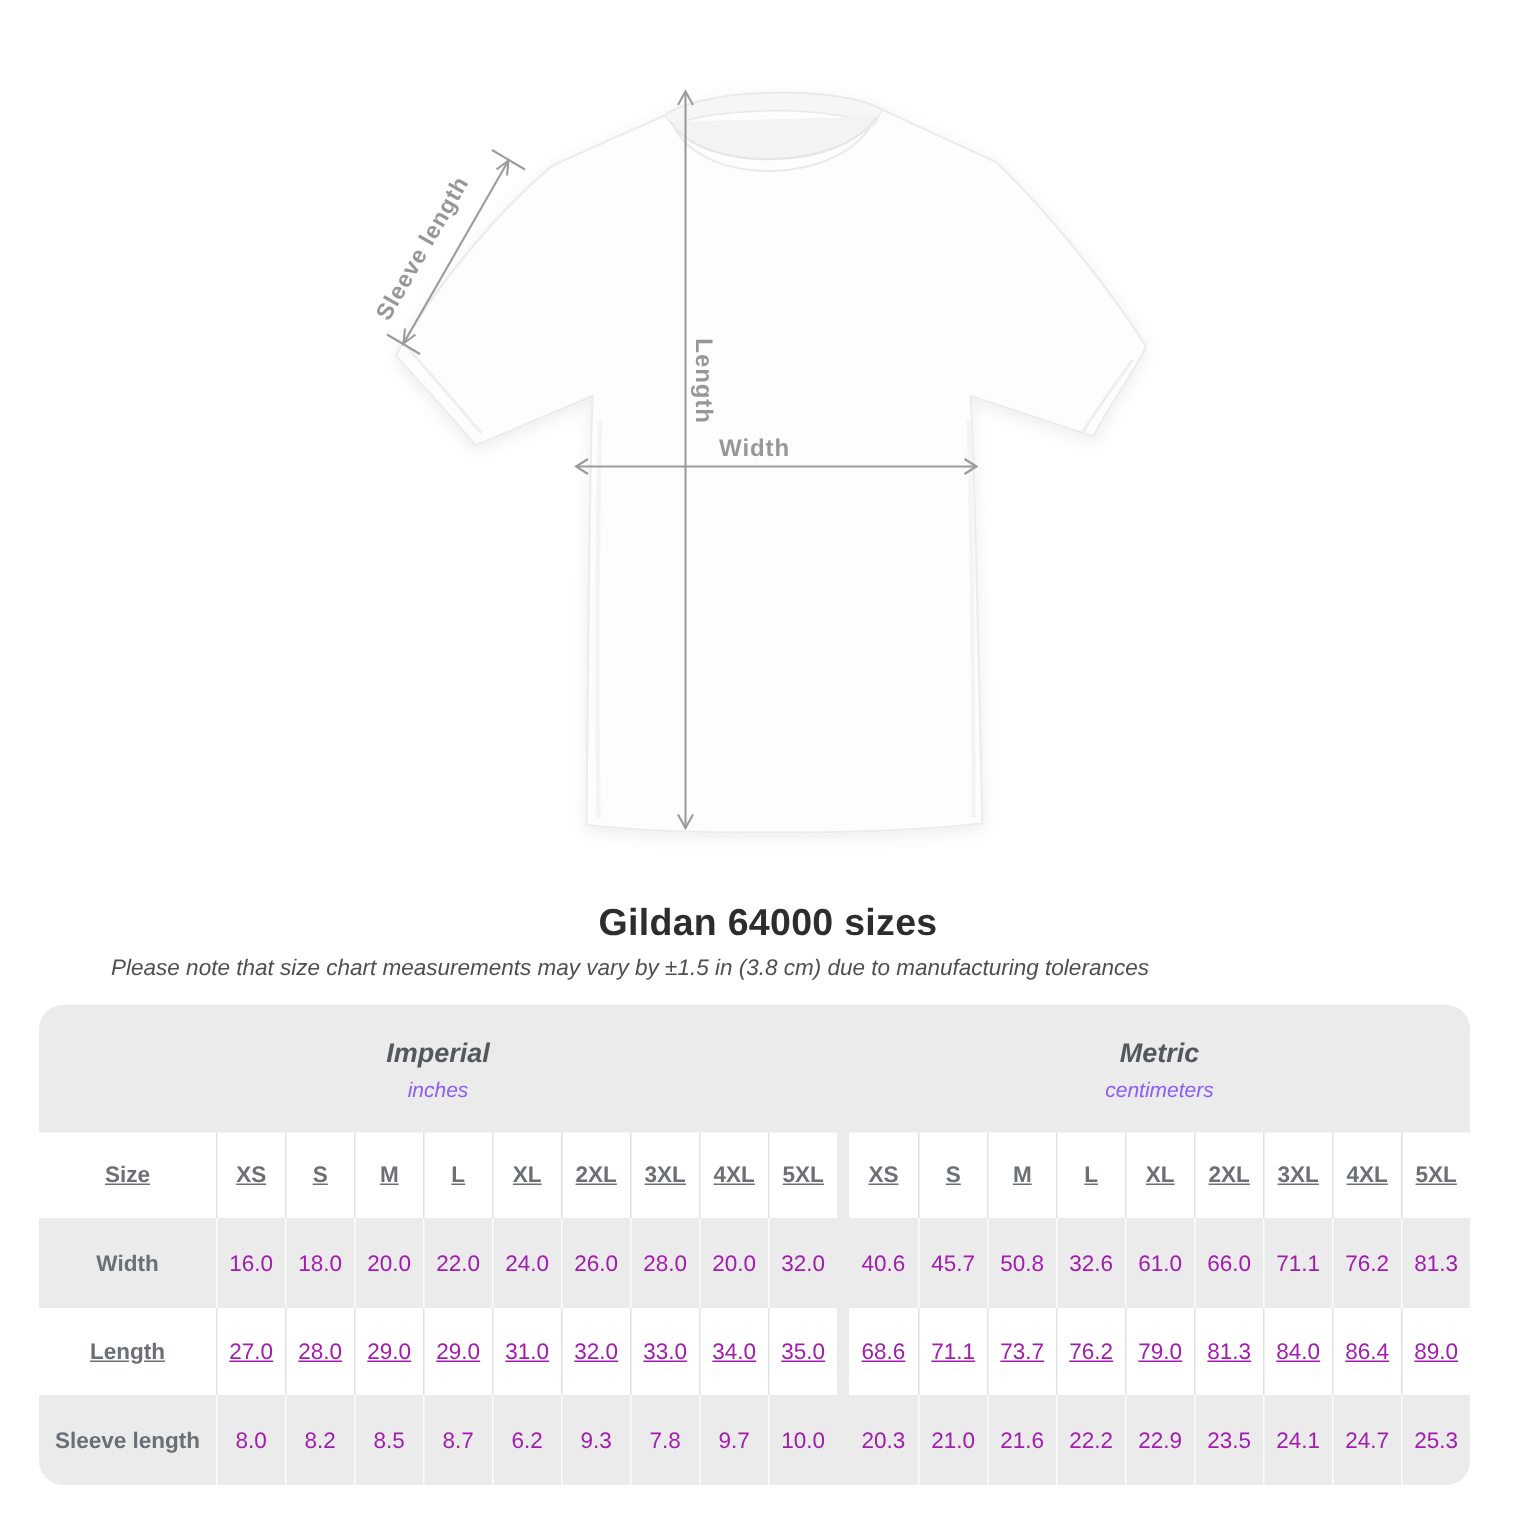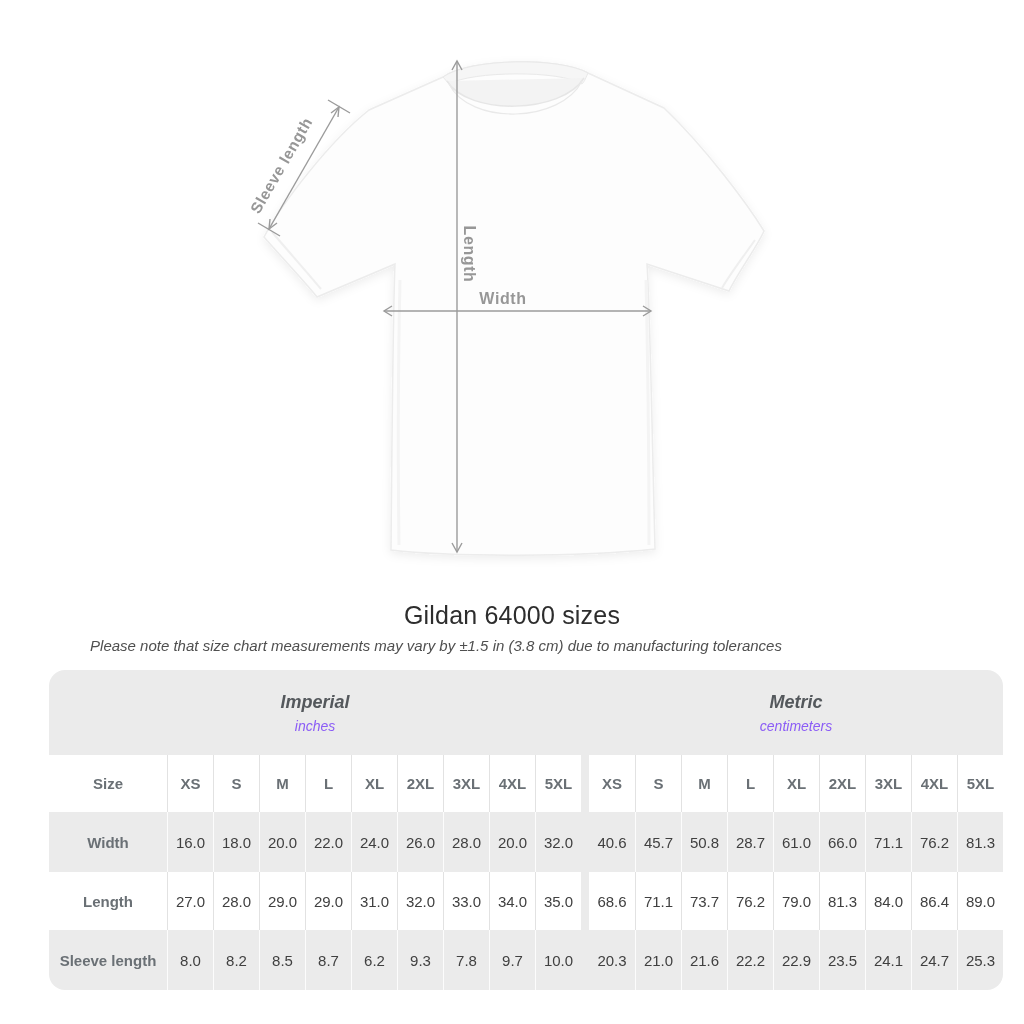--- a/index.html
+++ b/index.html
@@ -5,37 +5,37 @@
   html,body{margin:0;padding:0;background:#fff;}
   body{width:1024px;height:1024px;position:relative;overflow:hidden;
        font-family:"Liberation Sans",sans-serif;}
 
   
   .figure{position:absolute;left:0;top:0;width:1024px;height:592px;}
   .figure svg{display:block;}
 
   
   .page-title{position:absolute;top:601px;left:0;width:1024px;text-align:center;
-              font-size:25px;font-weight:normal;color:#2d2d2d;letter-spacing:.2px;}
+              font-size:25px;font-weight:bold;color:#2d2d2d;letter-spacing:.2px;}
   .page-note{position:absolute;top:637px;left:0;width:840px;text-align:center;
-             font-size:15px;font-style:italic;color:#4f4f4f;margin-left:16px;}
+             font-size:15px;font-style:italic;color:#4f4f4f;}
 
   
-  .t{position:absolute;left:49px;top:670px;width:954px;height:320px;
+  .t{position:absolute;left:26px;top:670px;width:954px;height:320px;
      background:#ebebeb;border-radius:16px;overflow:hidden;display:grid;
      grid-template-columns:118px repeat(9,1fr) 8px repeat(9,1fr);
      grid-template-rows:85px 57px 60px 58px 60px;}
   .cell{display:flex;align-items:center;justify-content:center;}
-  .white{background:#fff;}
+  .white{background:#fff;text-decoration:underline;}
   .ghead{flex-direction:column;}
   .g-title{font-size:18px;font-weight:bold;font-style:italic;color:#54585c;}
   .g-sub{font-size:14px;font-style:italic;color:#8b5cf6;margin-top:5px;}
   .hdr{font-size:15px;font-weight:bold;color:#6a7075;}
   .rlabel{font-size:15px;font-weight:bold;color:#6a7075;}
-  .val{font-size:15px;color:#404040;}
+  .val{font-size:15px;color:#a21caf;}
   .sepw{border-left:1px solid #e2e2e2;}
   .sepd{border-left:1px solid rgba(255,255,255,.85);}
   .span10{grid-column:span 10;}
   .span9{grid-column:span 9;}
 </style>
 </head>
 <body>
 
 <div class="figure">
   <svg width="1024" height="592" viewBox="0 0 1024 592">
@@ -139,21 +139,21 @@
   <div class="cell sepd val">22.0</div>
   <div class="cell sepd val">24.0</div>
   <div class="cell sepd val">26.0</div>
   <div class="cell sepd val">28.0</div>
   <div class="cell sepd val">20.0</div>
   <div class="cell sepd val">32.0</div>
   <div class="cell"></div>
   <div class="cell val">40.6</div>
   <div class="cell sepd val">45.7</div>
   <div class="cell sepd val">50.8</div>
-  <div class="cell sepd val">28.7</div>
+  <div class="cell sepd val">32.6</div>
   <div class="cell sepd val">61.0</div>
   <div class="cell sepd val">66.0</div>
   <div class="cell sepd val">71.1</div>
   <div class="cell sepd val">76.2</div>
   <div class="cell sepd val">81.3</div>
 
   <div class="cell white rlabel">Length</div>
   <div class="cell white sepw val">27.0</div>
   <div class="cell white sepw val">28.0</div>
   <div class="cell white sepw val">29.0</div>

